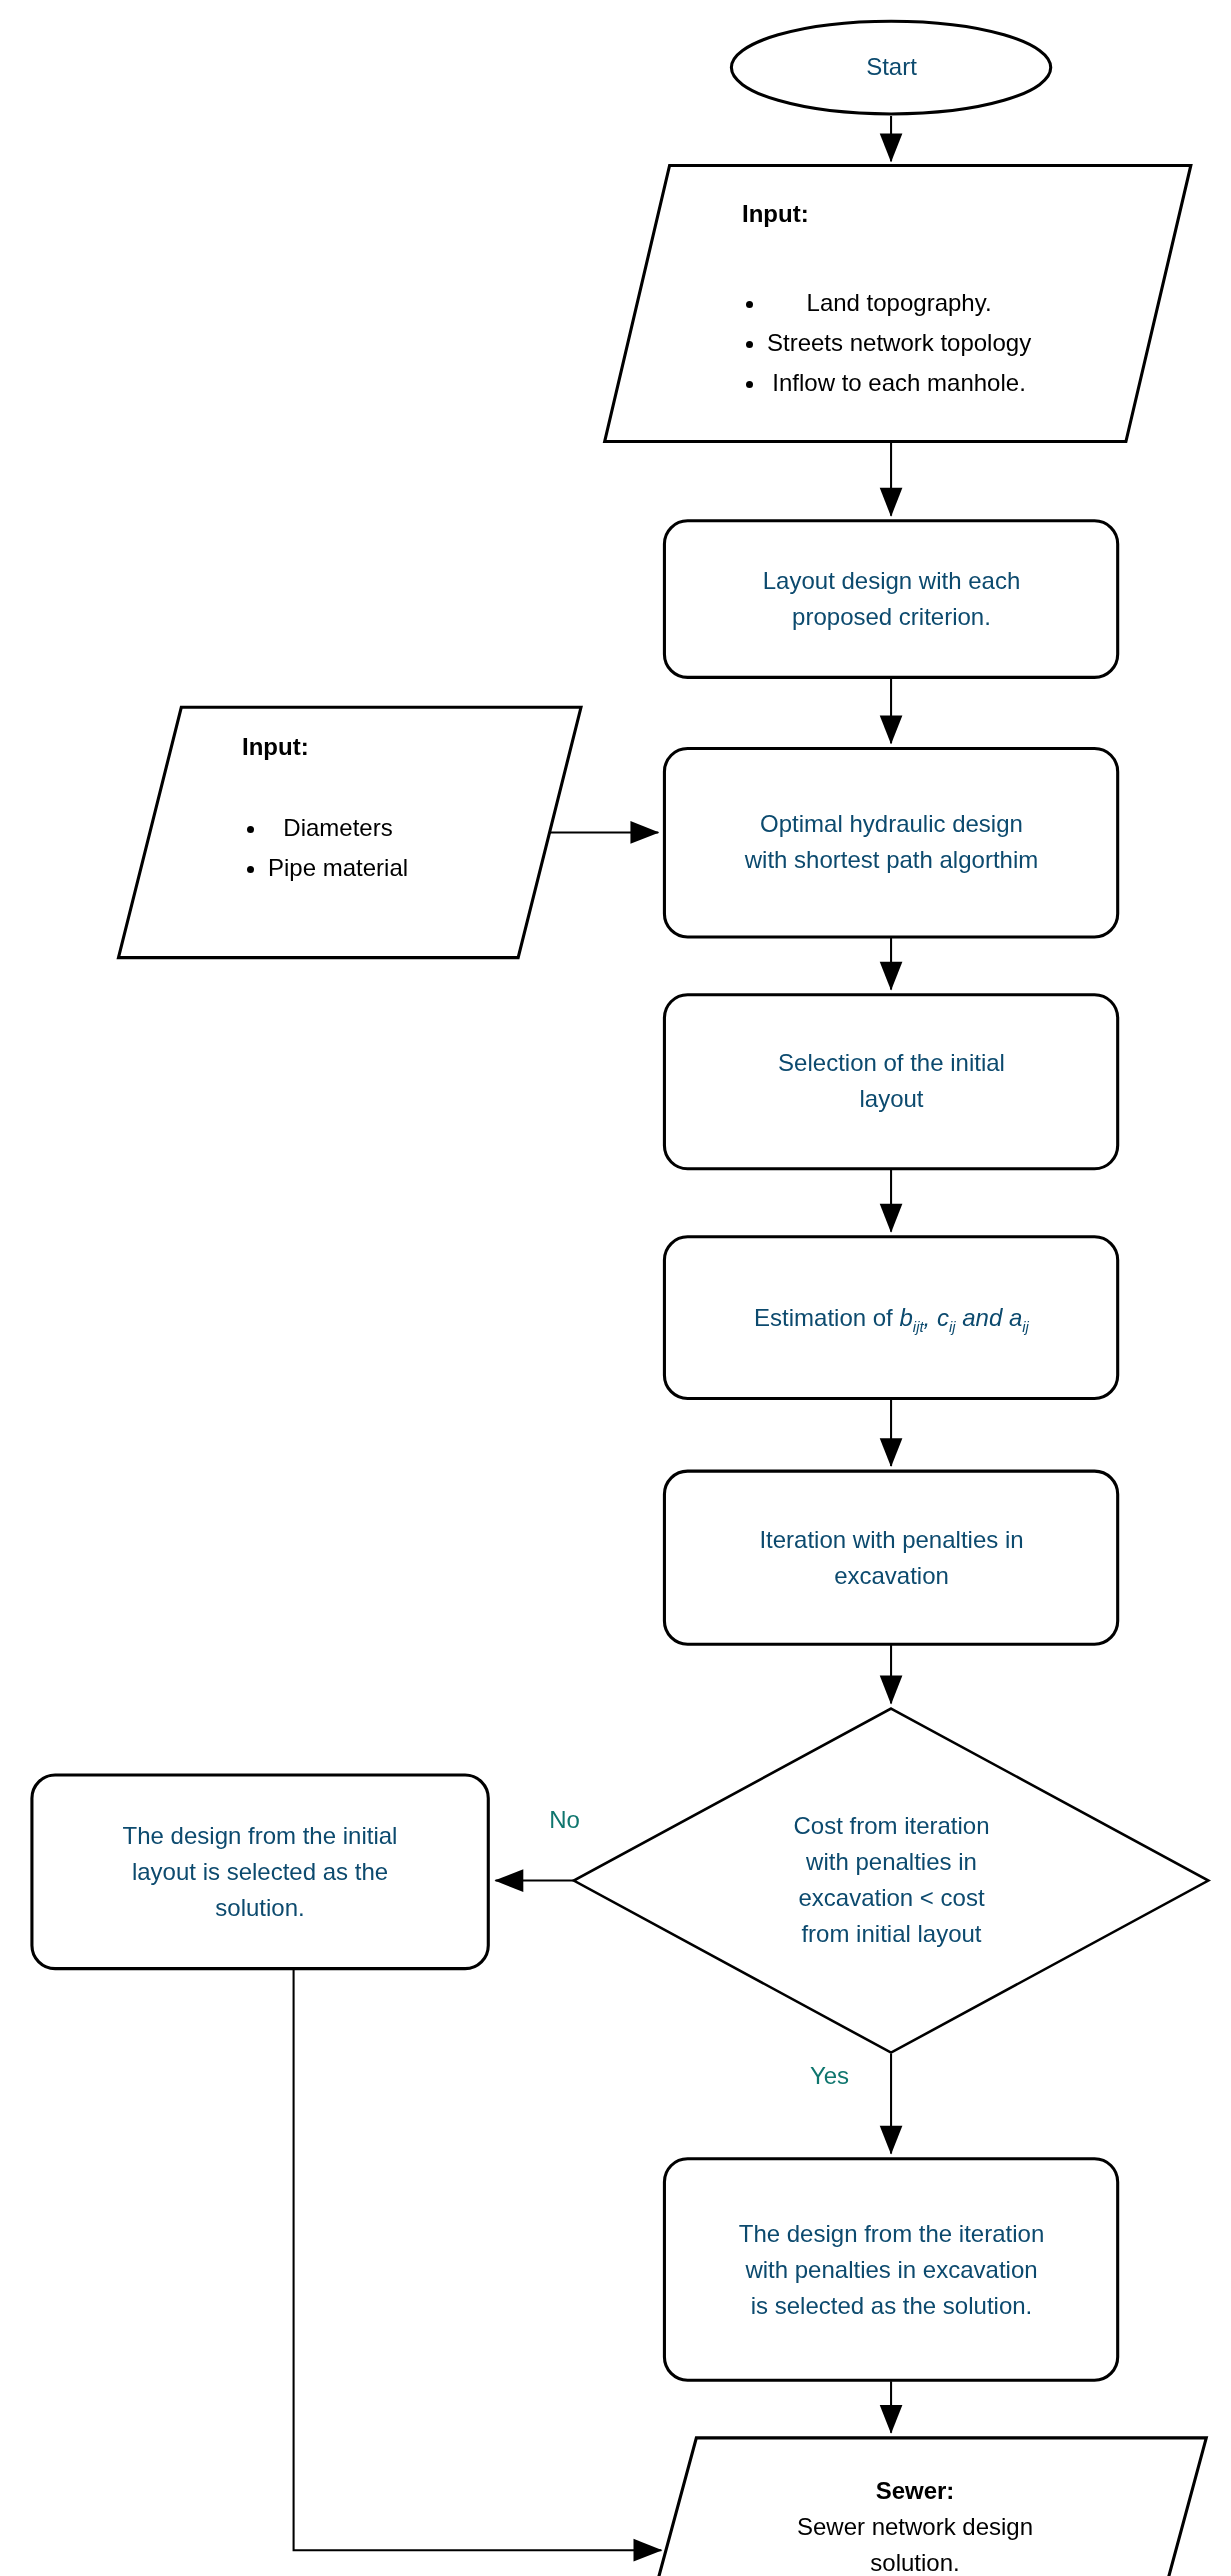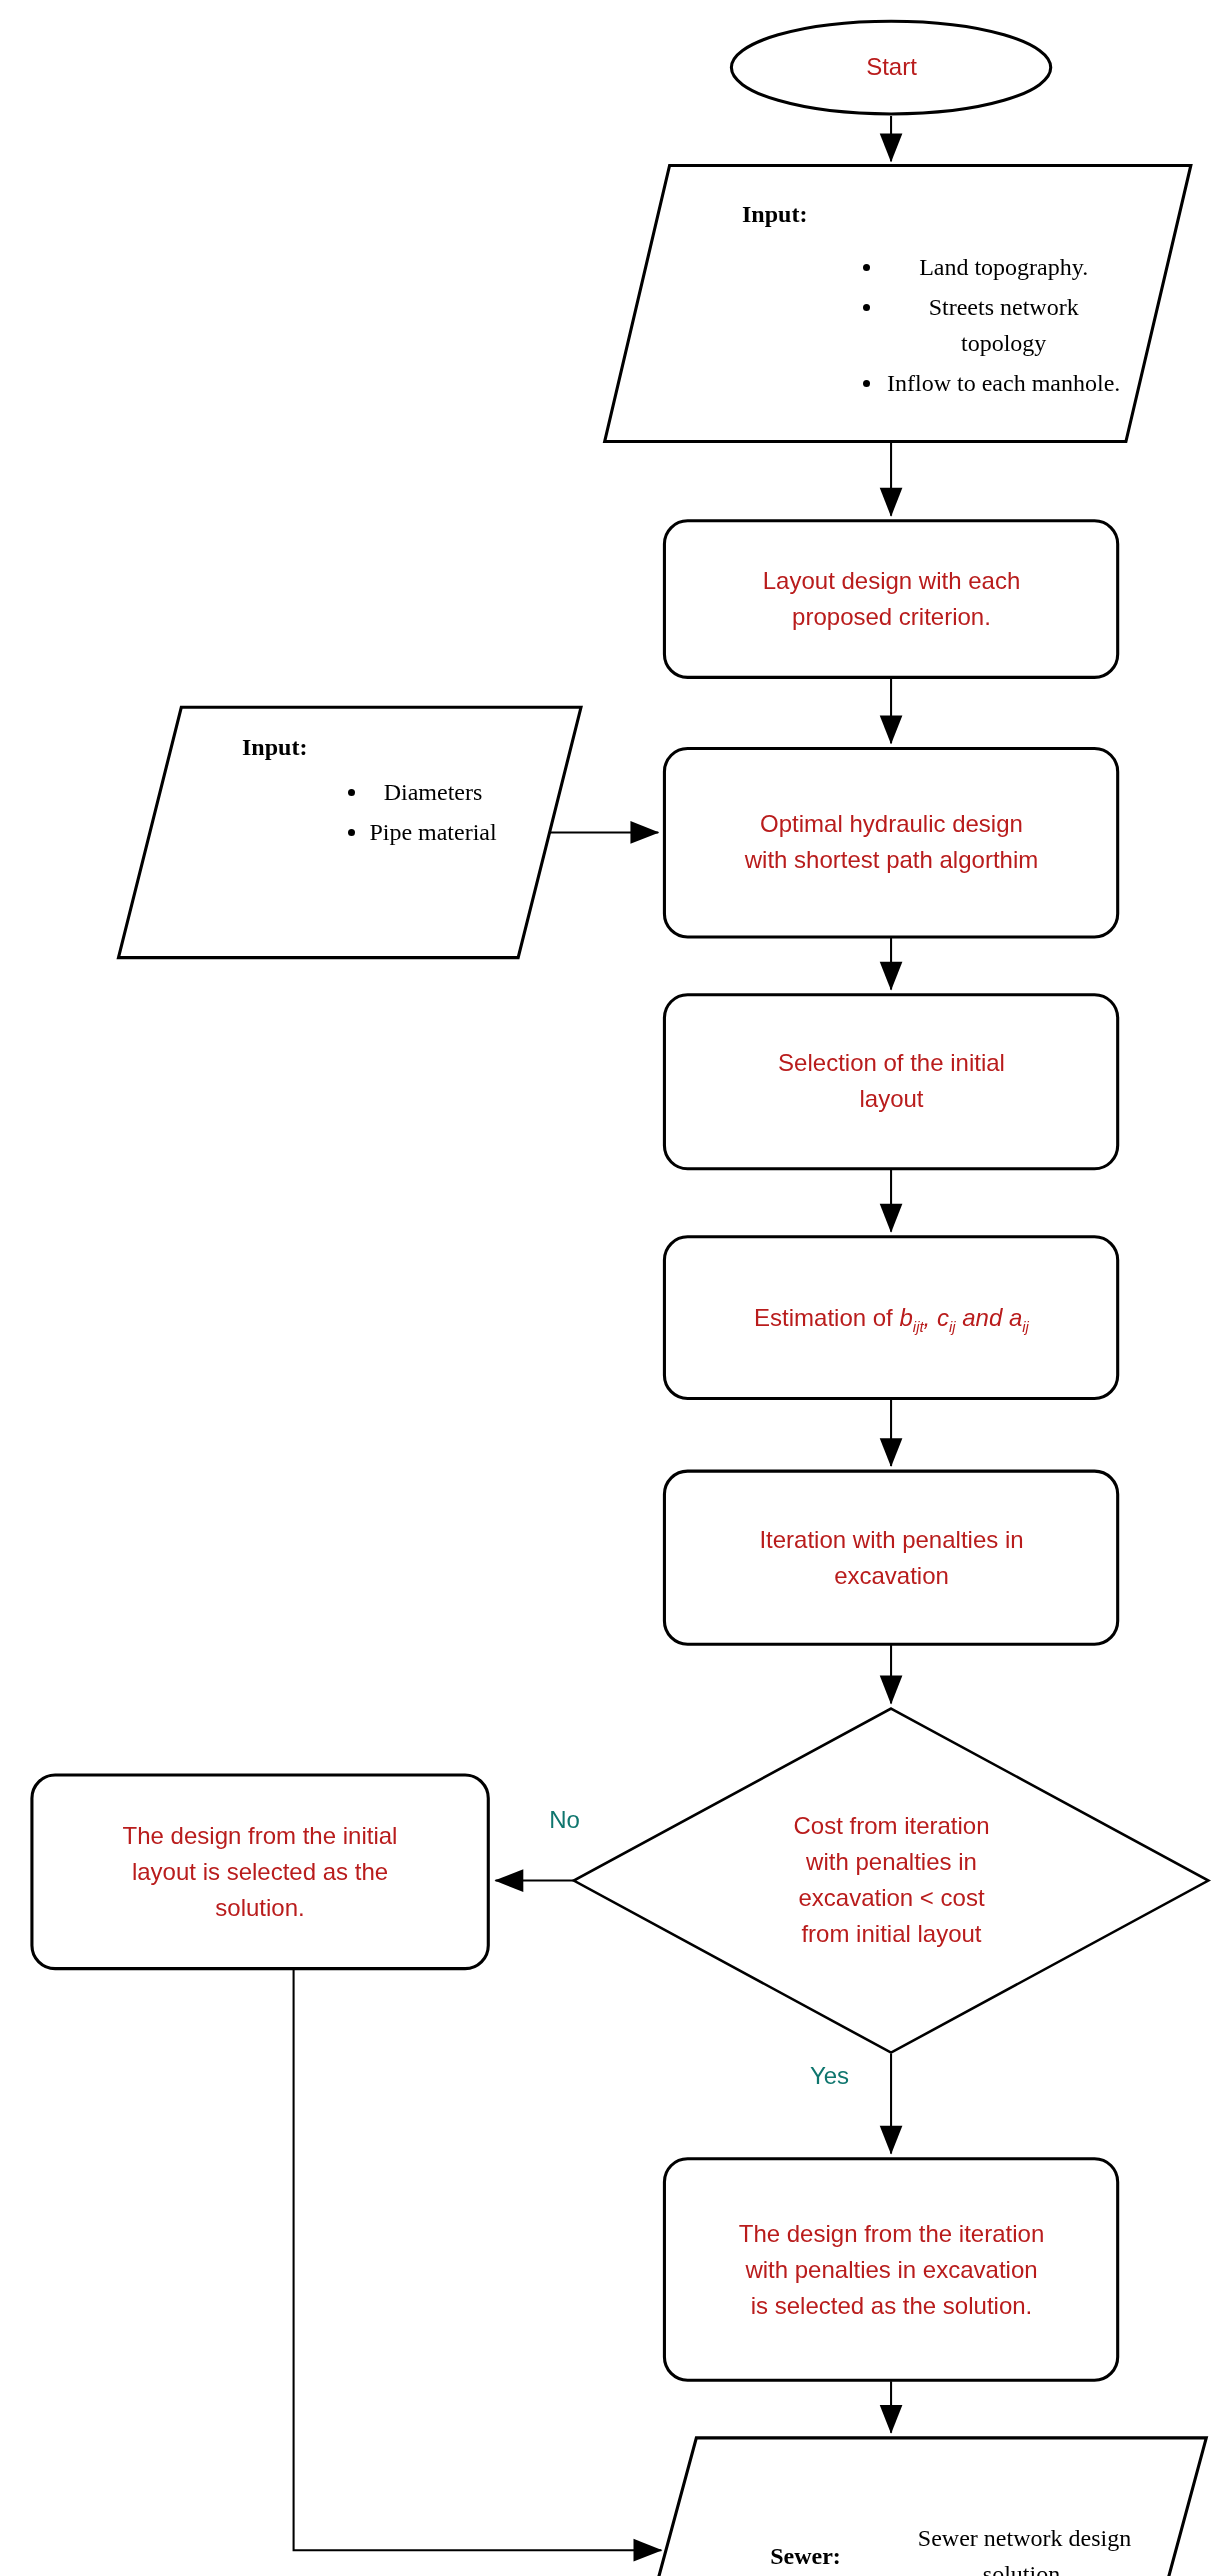--- a/index.html
+++ b/index.html
@@ -23,33 +23,33 @@
     height: 2883px;
   }
   .node-text {
     position: absolute;
     display: flex;
     align-items: center;
     justify-content: center;
     text-align: center;
     font-size: 24px;
     line-height: 1.5;
-    color: #b91c1c;
+    color: #0c4a6e;
   }
   .node-text .inner { display: block; }
   .para-text {
     position: absolute;
     display: flex;
+    flex-direction: column;
     align-items: flex-start;
     justify-content: flex-start;
     text-align: left;
     font-size: 24px;
     line-height: 1.5;
     color: #000000;
-    font-family: Liberation Serif, serif;
   }
   .para-title { font-weight: bold; }
   .para-text ul {
     margin: 0;
     padding-left: 33px;
     list-style: disc;
   }
   .para-text li { margin: 4.1px 0; text-align: center; }
   .io-center {
     align-items: center;

